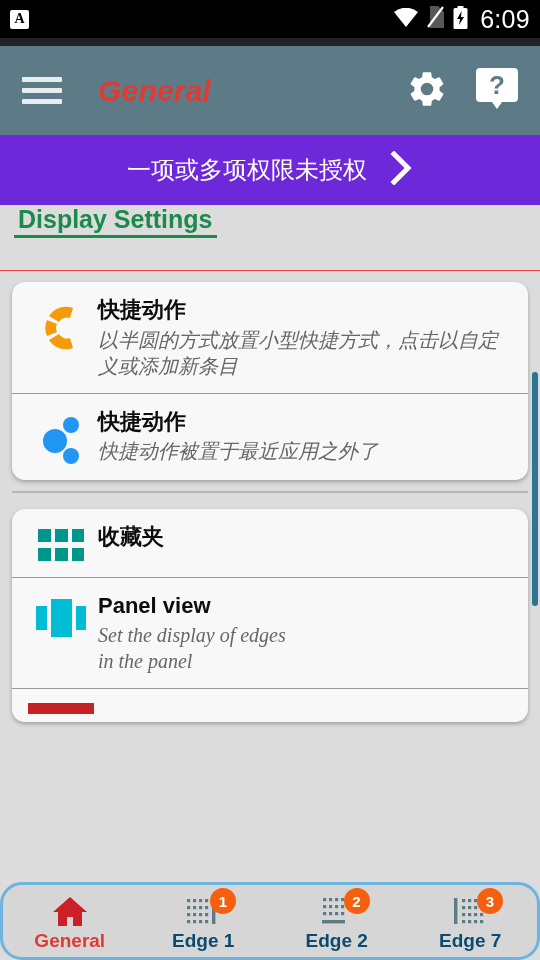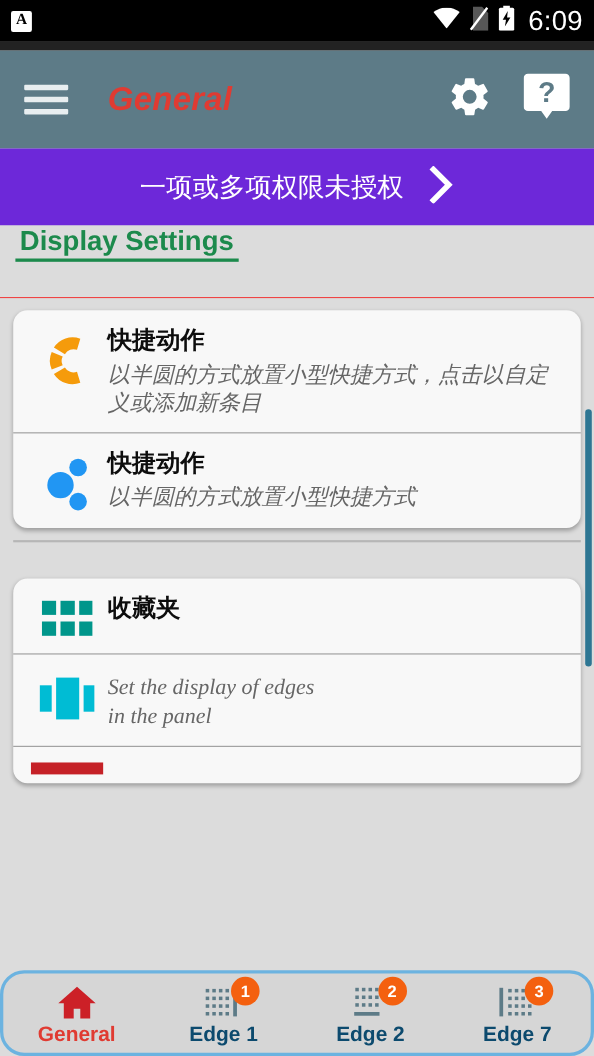--- a/index.html
+++ b/index.html
@@ -67,21 +67,21 @@
 
   
   .content {
     position:absolute; top:271px; left:0; right:0; bottom:76px;
     background:#dcdcdc; overflow:hidden;
   }
   .card {
     background:#f8f8f8; margin:11px 12px; border-radius:13px;
     box-shadow:0 2px 4px rgba(0,0,0,.28);
   }
-  .card.second { margin-top:33px; }
+  .card.second { margin-top:16px; }
   .row {
     display:flex; align-items:flex-start; padding:14px 14px 14px 12px;
     cursor:pointer;
   }
   .row + .row { border-top:1.5px solid #9a9a9a; }
   .row-icon {
     width:74px; flex:0 0 74px; display:flex; align-items:center;
     justify-content:center; padding-top:6px;
   }
   .row-body { flex:1; padding-right:4px; }
@@ -217,21 +217,21 @@
     <div class="row">
       <div class="row-icon">
         <svg width="44" height="52" viewBox="0 0 44 52">
           <circle cx="16" cy="27" r="12" fill="#2196f3"></circle>
           <circle cx="32" cy="11" r="8" fill="#2196f3"></circle>
           <circle cx="32" cy="42" r="8" fill="#2196f3"></circle>
         </svg>
       </div>
       <div class="row-body">
         <div class="row-title">快捷动作</div>
-        <div class="row-sub">以半圆的方式放置小型快捷方式</div>
+        <div class="row-sub">快捷动作被置于最近应用之外了</div>
       </div>
     </div>
 
 
   </div>
 
   <div class="divider-line"></div>
 
   <div class="card second">
 
@@ -253,20 +253,21 @@
 
     <div class="row">
       <div class="row-icon">
         <svg width="50" height="42" viewBox="0 0 50 42">
           <rect x="0" y="8" width="11" height="24" fill="#00bcd4"></rect>
           <rect x="15" y="1" width="21" height="38" fill="#00bcd4"></rect>
           <rect x="40" y="8" width="10" height="24" fill="#00bcd4"></rect>
         </svg>
       </div>
       <div class="row-body">
+        <div class="row-title latin">Panel view</div>
         <div class="row-sub latin" style="white-space:pre-line;">Set the display of edges
  in the panel</div>
       </div>
     </div>
 
     <div class="row clip-row">
       <div class="row-icon" style="padding-top:0;">
         <svg width="66" height="14" viewBox="0 0 66 14">
             <rect x="0" y="0" width="66" height="11" fill="#c52127"></rect>
           </svg>

